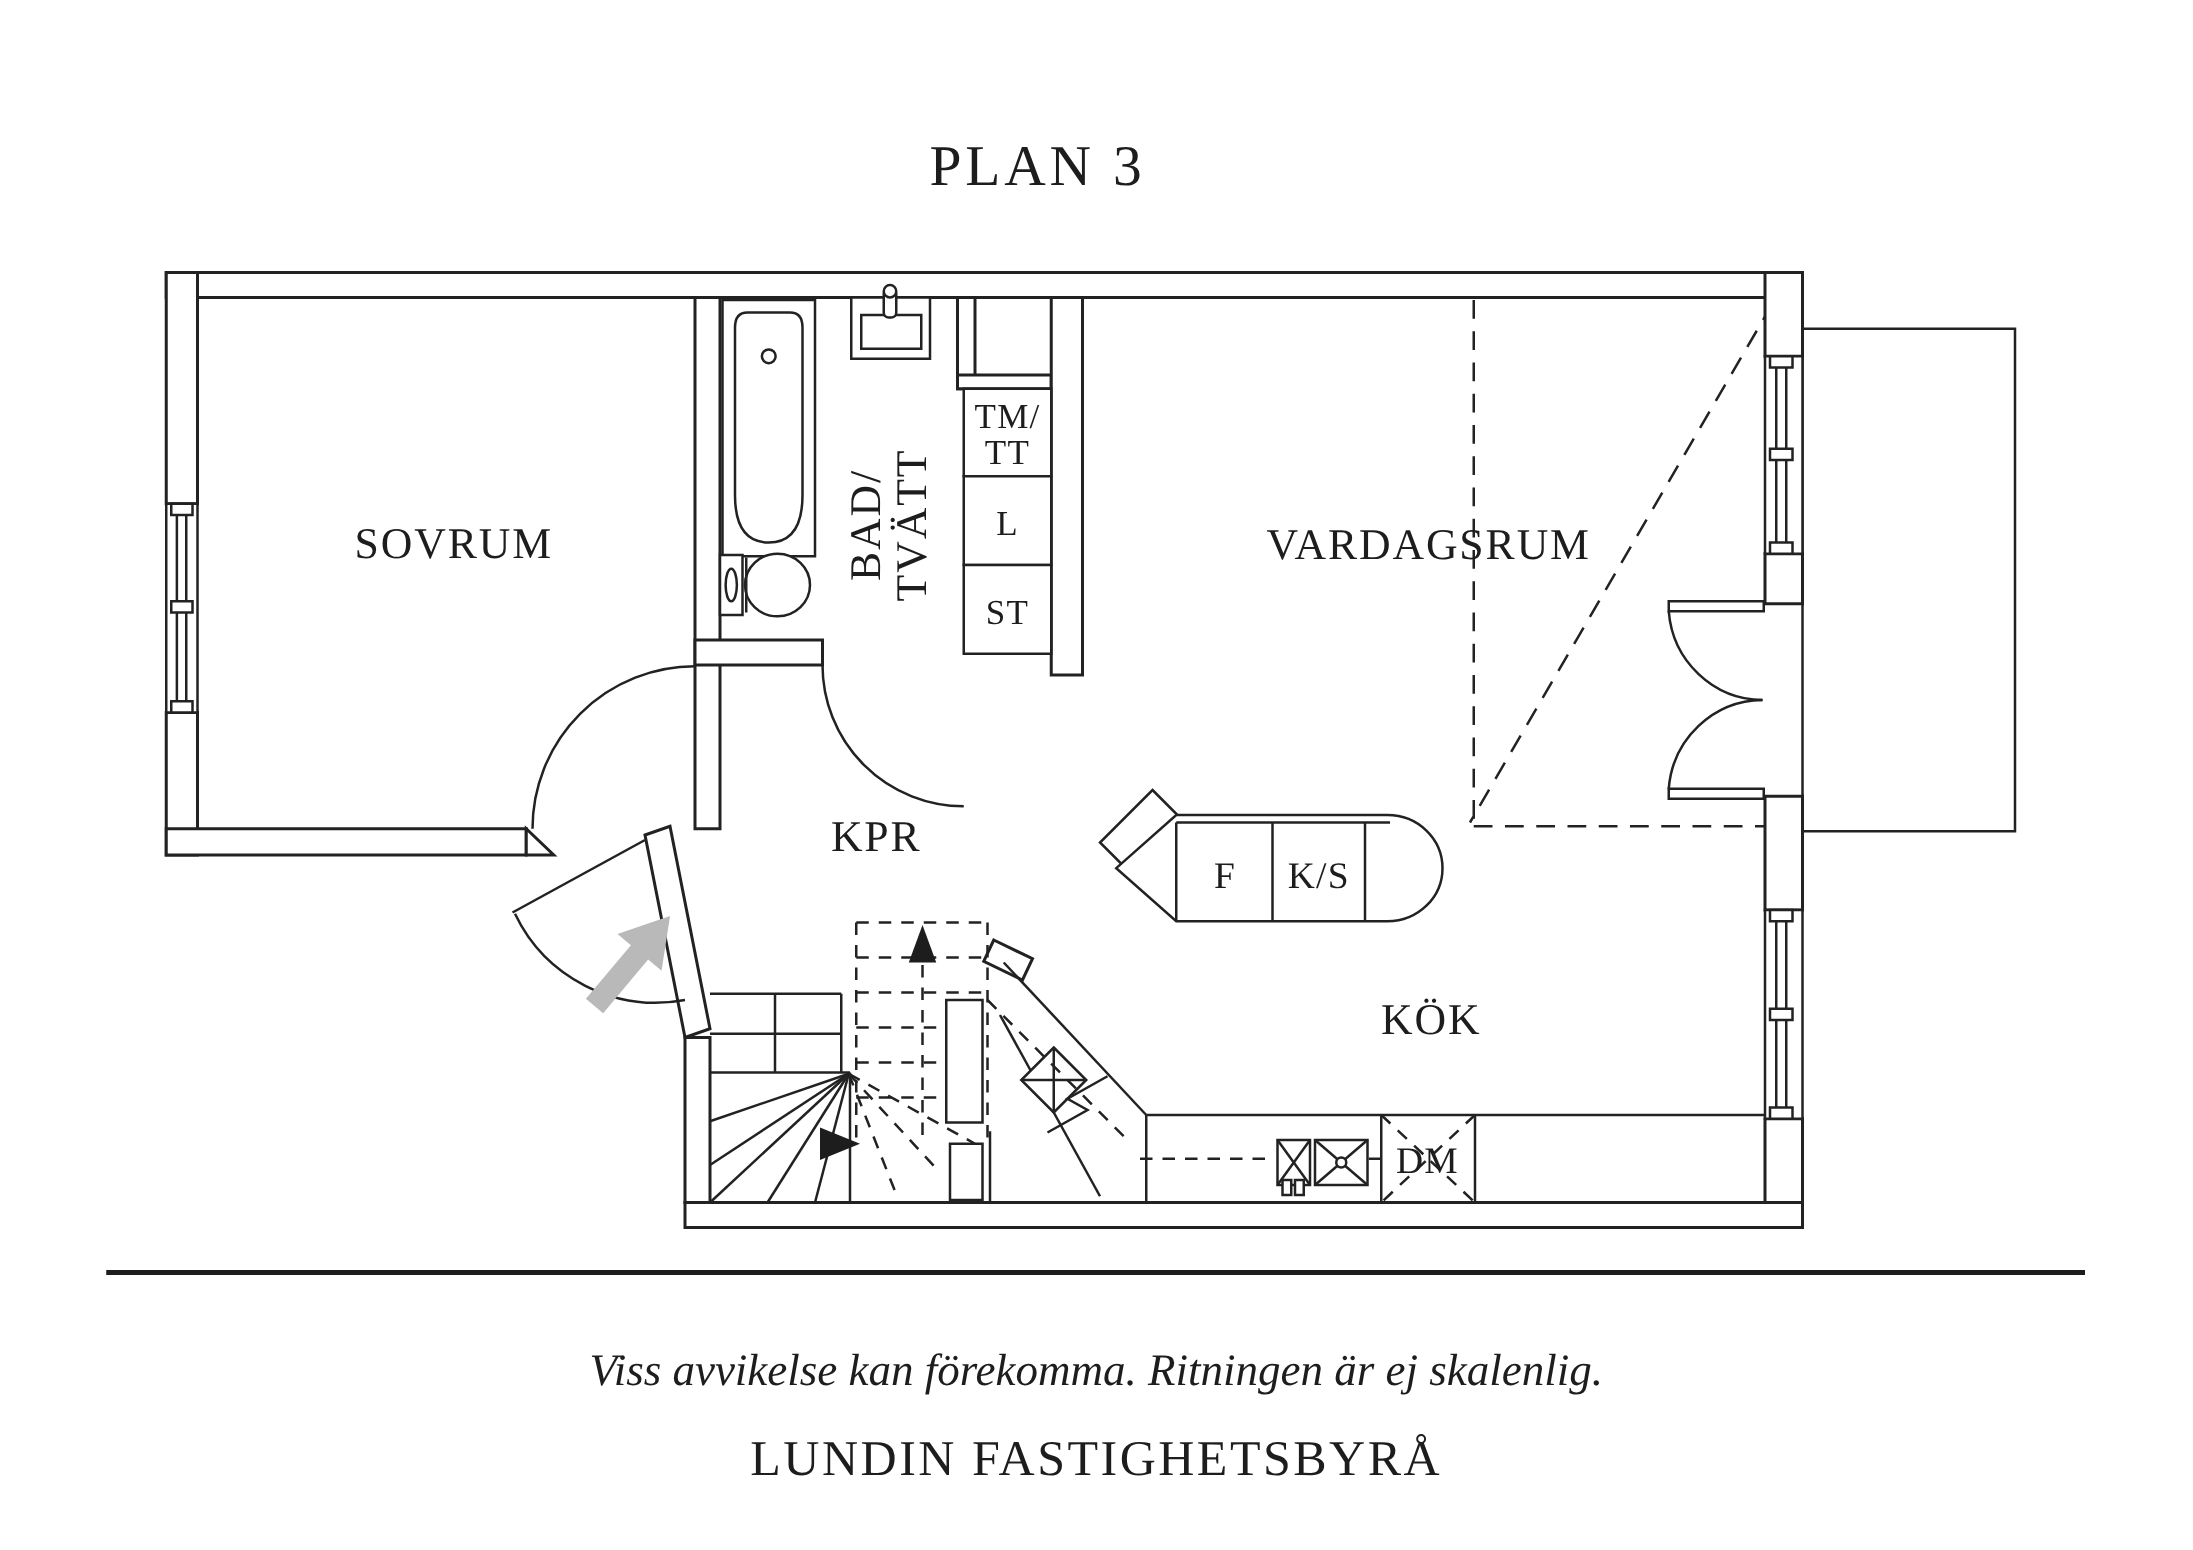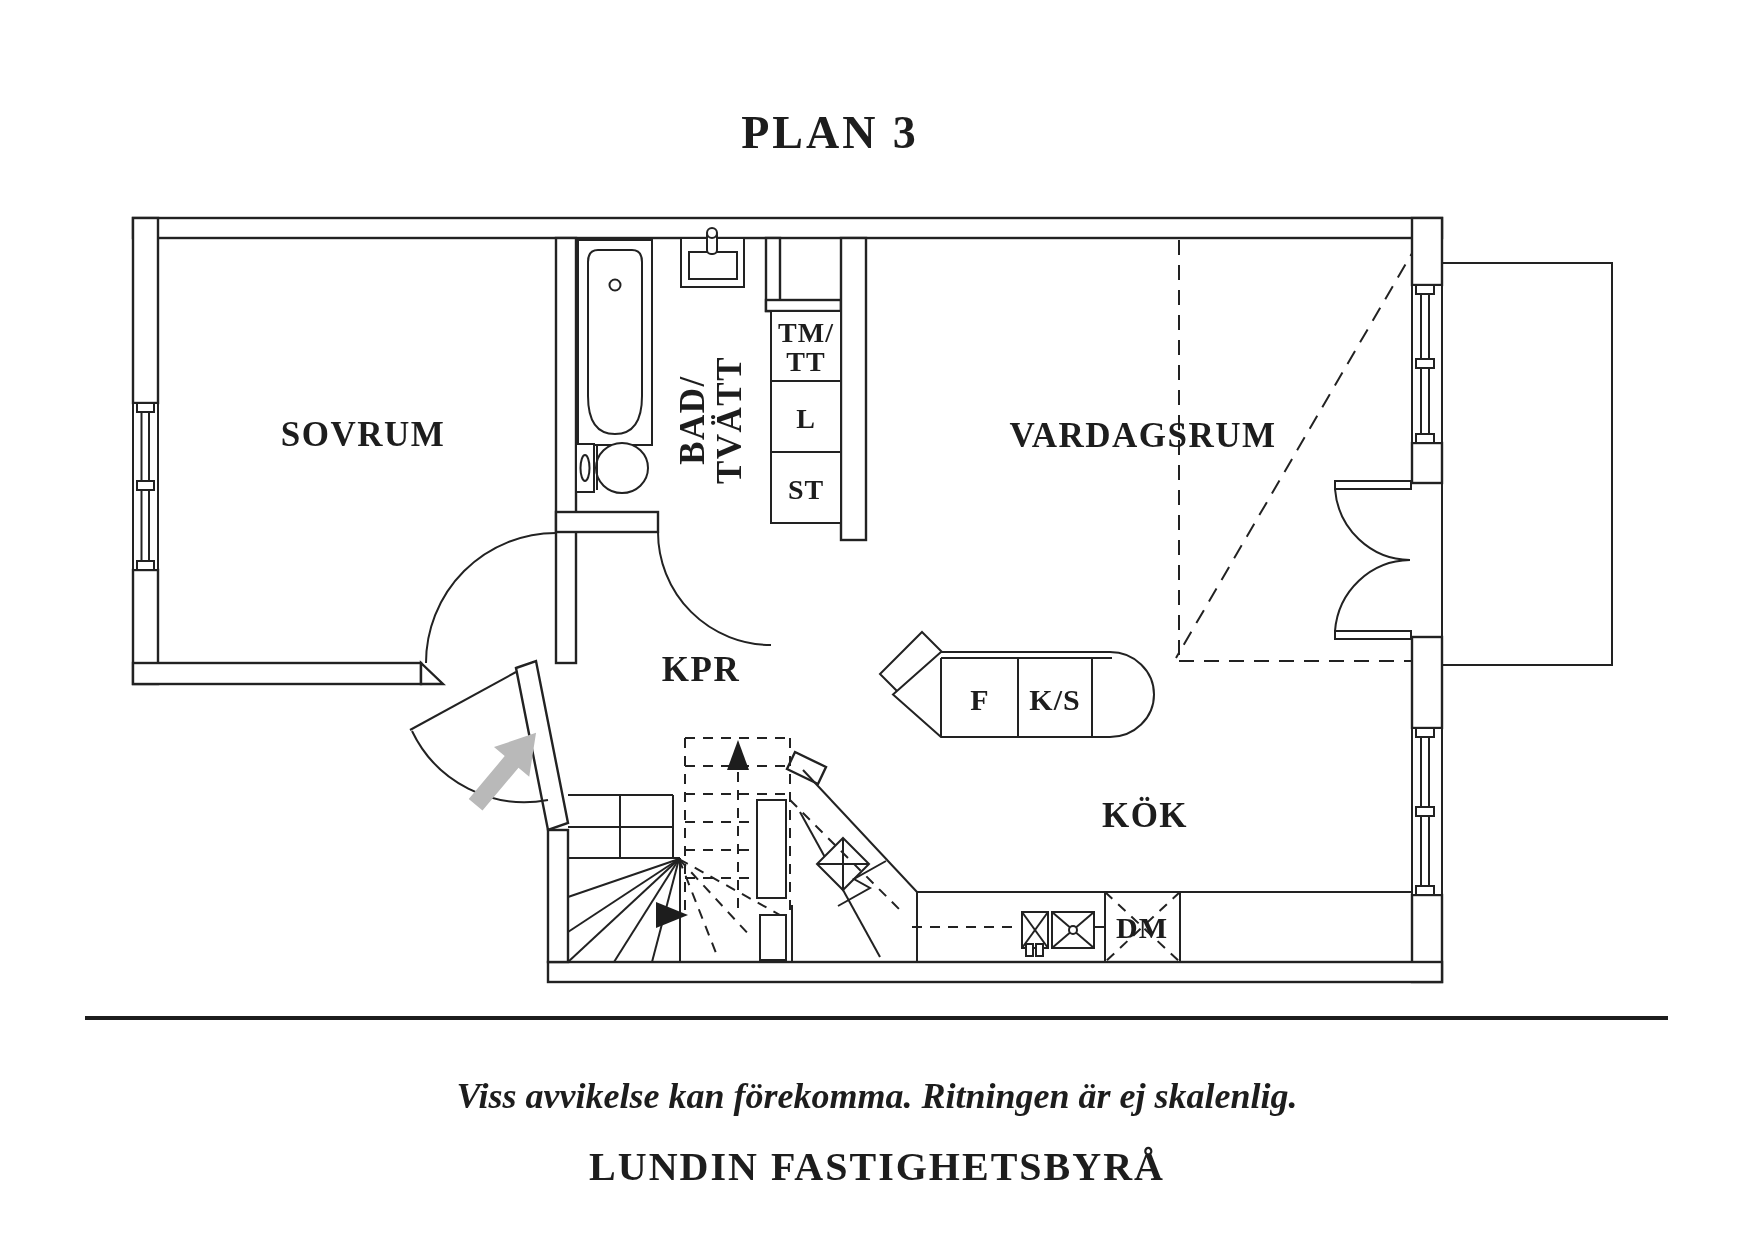--- a/index.html
+++ b/index.html
@@ -1,16 +1,16 @@
 <!DOCTYPE html>
 <html><head>
 <meta charset="utf-8">
 <style>
   html,body{margin:0;padding:0;background:#ffffff;}
-  #page{position:relative;width:1754px;height:1240px;background:#ffffff;overflow:hidden;font-weight:bold;}
+  #page{position:relative;width:1754px;height:1240px;background:#ffffff;overflow:hidden;}
   svg{display:block;}
   text{font-family:"Liberation Serif",serif;fill:#1d1d1d;}
   .title-text{font-size:46px;letter-spacing:3px;}
   .room-label{font-size:35px;letter-spacing:1.5px;}
   .small-label{font-size:28px;letter-spacing:1px;}
   .cell-label{font-size:30px;letter-spacing:1px;}
   .footer-italic{font-size:36px;font-style:italic;}
   .footer-caps{font-size:40px;letter-spacing:2px;}
   .wall{fill:#ffffff;stroke:#222222;stroke-width:2.4;}
   .thin{fill:none;stroke:#222222;stroke-width:2;}

